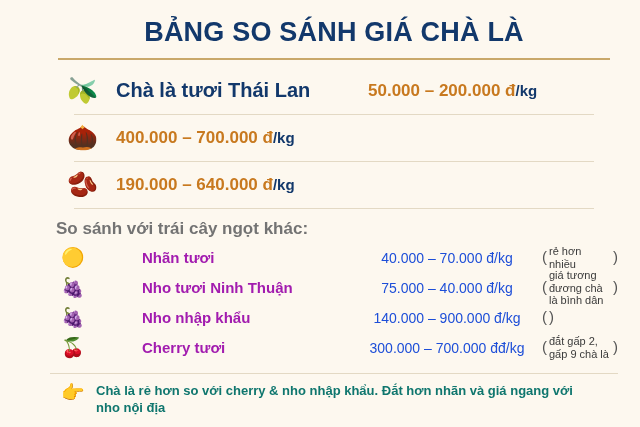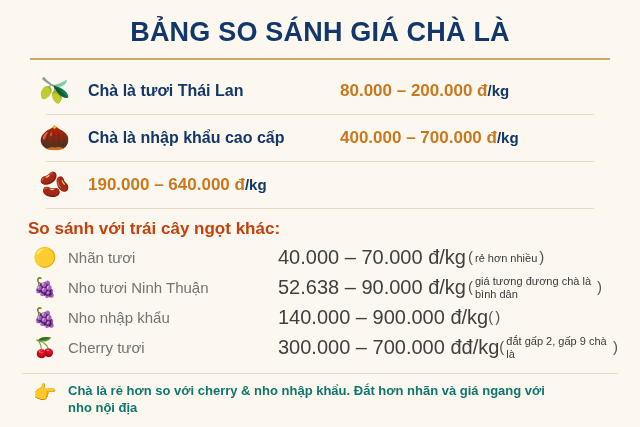--- a/index.html
+++ b/index.html
@@ -13,20 +13,21 @@
     font-family: "Liberation Sans", sans-serif;
     overflow: hidden;
     position: relative;
   }
   .page {
     width: 640px;
     height: 427px;
     box-sizing: border-box;
     position: relative;
     background: #fdf8ef;
+    padding-left: 28px;
   }
   .title {
     text-align: center;
     color: #12386b;
     font-size: 27px;
     font-weight: bold;
     letter-spacing: 0.2px;
     padding-top: 18px;
     line-height: 1.1;
   }
@@ -47,21 +48,21 @@
   }
   .main-icon {
     width: 66px;
     text-align: center;
     font-size: 25px;
     line-height: 1;
     flex: 0 0 66px;
   }
   .main-label {
     color: #12386b;
-    font-size: 16px;
+    font-size: 20px;
     font-weight: bold;
     flex: 0 0 252px;
   }
   .main-price {
     color: #c8791f;
     font-size: 17px;
     font-weight: bold;
     white-space: nowrap;
   }
   .main-price .unit {
@@ -69,21 +70,21 @@
     font-size: 15px;
     font-weight: bold;
   }
   .sep {
     height: 1px;
     background: #e3d9c4;
     margin: 0 24px;
   }
   
   .sub-head {
-    color: #c2410c;
+    color: #737373;
     font-size: 17px;
     font-weight: bold;
     margin: 10px 0 4px 28px;
   }
   
   .cmp-list {
     padding: 0 22px;
   }
   .cmp-row {
     display: flex;
@@ -91,30 +92,32 @@
     height: 30px;
   }
   .cmp-icon {
     width: 46px;
     text-align: center;
     font-size: 19px;
     line-height: 1;
     flex: 0 0 46px;
   }
   .cmp-label {
-    color: #737373;
+    color: #a21caf;
     font-size: 15px;
-    font-weight: normal;
+    font-weight: bold;
     flex: 0 0 210px;
+    margin-left: 46px;
   }
   .cmp-price {
-    color: #404040;
-    font-size: 20px;
+    color: #1d4ed8;
+    font-size: 14px;
     flex: 0 0 190px;
     white-space: nowrap;
+    text-align: center;
   }
   .cmp-note {
     color: #3a3a3a;
     font-size: 11px;
     line-height: 1.12;
     position: relative;
   }
   .paren-l, .paren-r {
     color: #555;
     font-size: 15px;
@@ -157,27 +160,26 @@
 <div class="page">
 
   <div class="title">BẢNG SO SÁNH GIÁ CHÀ LÀ</div>
   <div class="rule"></div>
 
   <div class="main-list">
 
     <div class="main-row">
       <div class="main-icon">🫒</div>
       <div class="main-label">Chà là tươi Thái Lan</div>
-      <div class="main-price"><span>80.000 – 200.000 đ</span><span class="unit">/kg</span></div>
+      <div class="main-price"><span>50.000 – 200.000 đ</span><span class="unit">/kg</span></div>
     </div>
     <div class="sep"></div>
 
     <div class="main-row">
       <div class="main-icon">🌰</div>
-      <div class="main-label">Chà là nhập khẩu cao cấp</div>
       <div class="main-price"><span>400.000 – 700.000 đ</span><span class="unit">/kg</span></div>
     </div>
     <div class="sep"></div>
 
     <div class="main-row">
       <div class="main-icon">🫘</div>
       <div class="main-price"><span>190.000 – 640.000 đ</span><span class="unit">/kg</span></div>
     </div>
     <div class="sep"></div>
 
@@ -194,21 +196,21 @@
       <div class="cmp-note note-wrap">
         <span class="paren-l">(</span>
         <span class="note-text">rẻ hơn nhiều</span>
         <span class="paren-r">)</span>
       </div>
     </div>
 
     <div class="cmp-row">
       <div class="cmp-icon">🍇</div>
       <div class="cmp-label">Nho tươi Ninh Thuận</div>
-      <div class="cmp-price">52.638 – 90.000 đ/kg</div>
+      <div class="cmp-price">75.000 – 40.000 đ/kg</div>
       <div class="cmp-note note-wrap">
         <span class="paren-l">(</span>
         <span class="note-text">giá tương đương chà là bình dân</span>
         <span class="paren-r">)</span>
       </div>
     </div>
 
     <div class="cmp-row">
       <div class="cmp-icon">🍇</div>
       <div class="cmp-label">Nho nhập khẩu</div>

